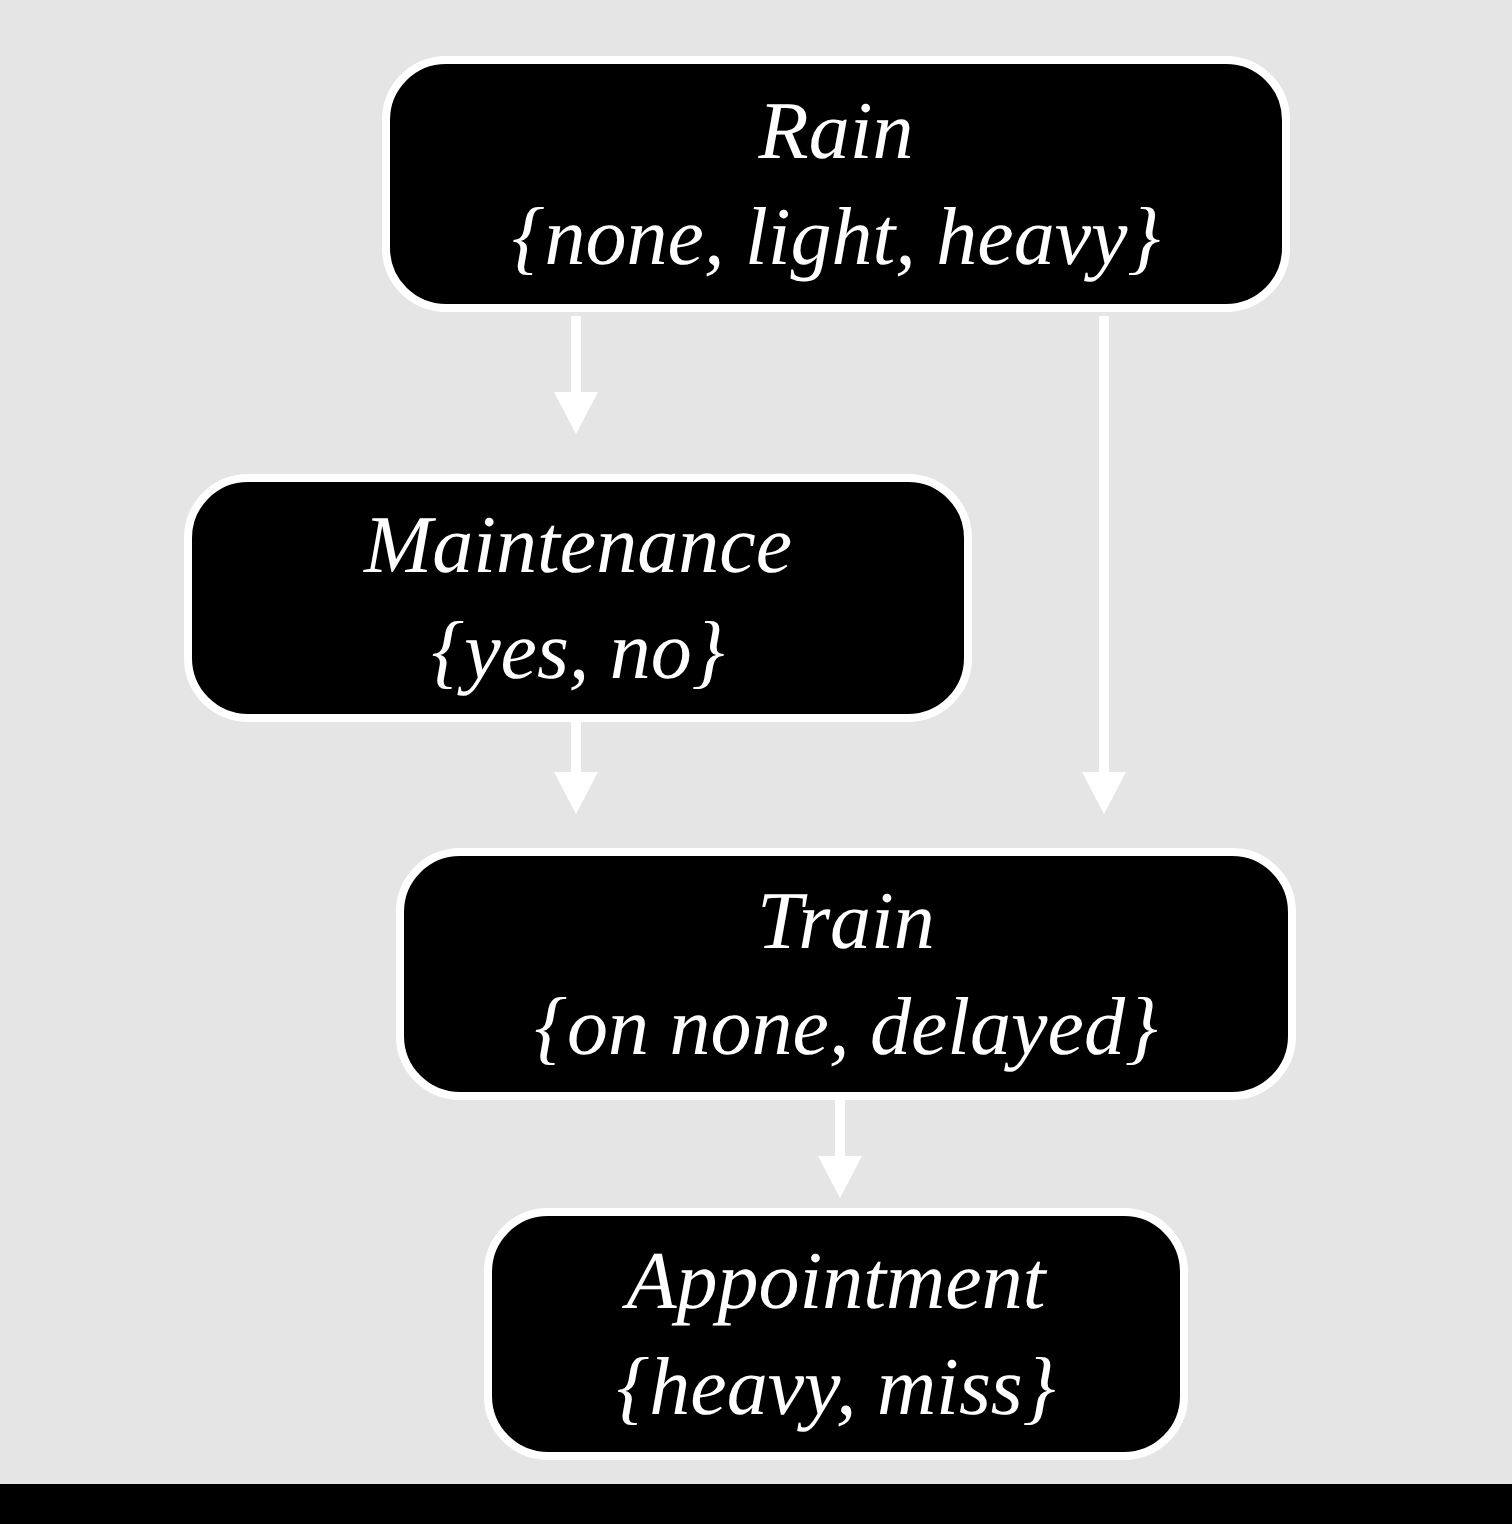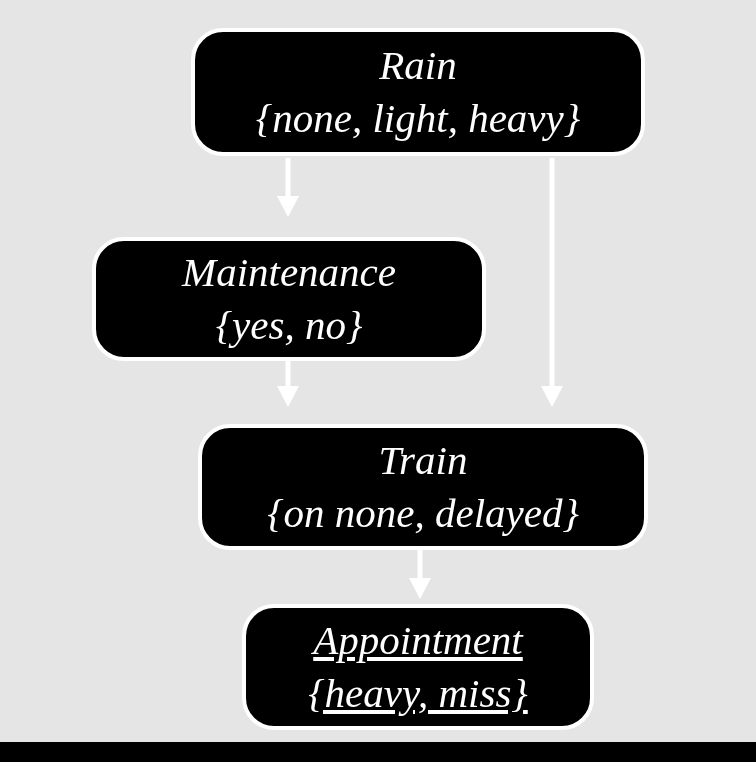--- a/index.html
+++ b/index.html
@@ -34,21 +34,21 @@
     align-items: center;
     justify-content: center;
     text-align: center;
     font-style: italic;
     font-size: 41px;
     line-height: 53px;
   }
   .node-rain        { left: 191px; top: 28px;  width: 454px; height: 128px; }
   .node-maintenance { left: 92px;  top: 237px; width: 394px; height: 124px; }
   .node-train       { left: 198px; top: 412px; width: 450px; height: 126px; margin-top: 12px; }
-  .node-appointment { left: 242px; top: 604px; width: 352px; height: 126px; text-decoration: underline; }
+  .node-appointment { left: 242px; top: 604px; width: 352px; height: 126px; }
   .node-label, .node-values {
     white-space: nowrap;
   }
 </style>
 </head>
 <body>
 
 <div class="canvas">
 
   <svg class="edge-layer" width="756" height="762" viewBox="0 0 756 762" xmlns="http://www.w3.org/2000/svg">

